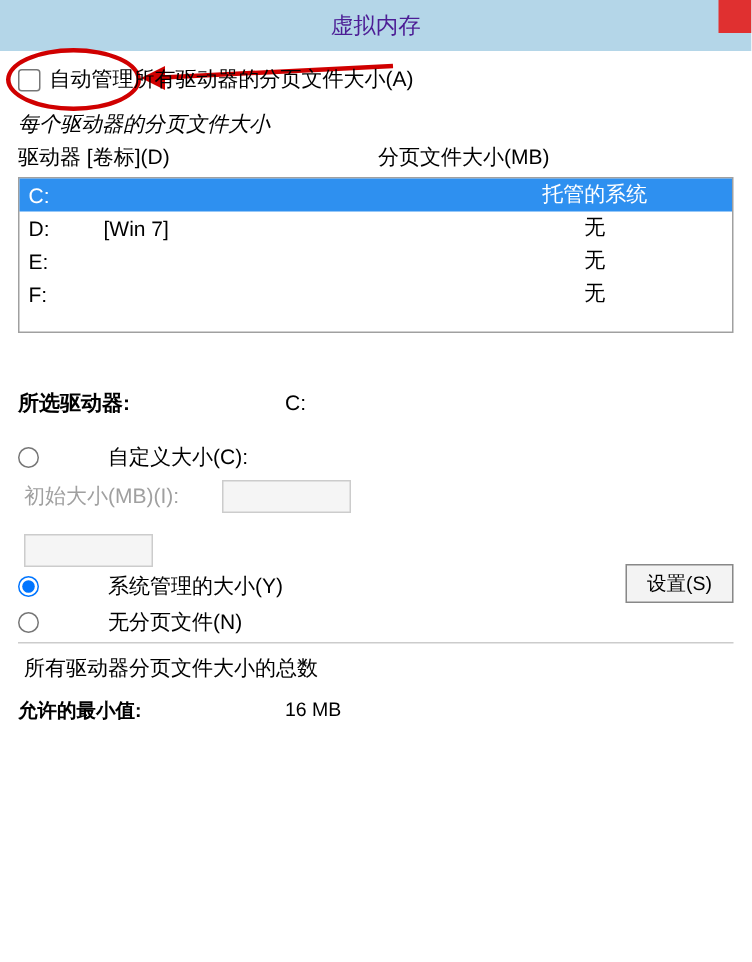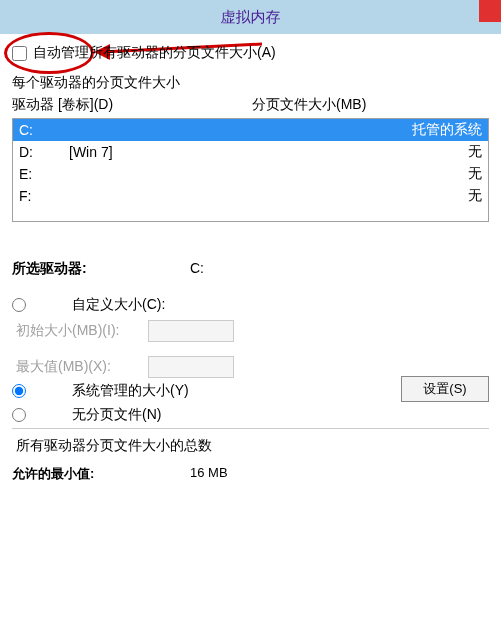--- a/index.html
+++ b/index.html
@@ -35,20 +35,21 @@
   .checkbox-row {
     display: flex;
     align-items: center;
     padding: 6px 0 10px 0;
     font-size: 14px;
   }
   .checkbox-row input { margin-right: 6px; width:15px;height:15px; }
   .section-label {
     font-size: 14px;
     margin: 2px 0 4px 0;
+    font-style: italic;
   }
   .col-headers {
     display: flex;
     font-size: 14px;
     margin: 4px 0 4px 0;
   }
   .col-headers .c1 { width: 240px; }
   .listbox {
     border: 1px solid #a0a0a0;
     height: 104px;
@@ -56,21 +57,21 @@
   }
   .row {
     display: flex;
     height: 22px;
     align-items: center;
     padding: 0 6px;
     font-size: 14px;
   }
   .row .d { width: 50px; }
   .row .lab { width: 230px; }
-  .row .sz { flex: 1; text-align: right; padding-left: 12px; }
+  .row .sz { flex: 1; text-align: center; padding-left: 12px; }
   .row.sel { background: #2e90f0; color: #fff; }
   .info {
     margin-top: 38px;
     font-size: 14px;
   }
   .info-row { display: flex; margin: 3px 0; }
   .info-row .k { width: 178px; font-weight: bold; }
   .radio-grp { margin-top: 18px; }
   .radio-row {
     display: flex;
@@ -95,21 +96,21 @@
     border: 1px solid #ccc;
     background: #f5f5f5;
   }
   .set-btn-row {
     display: flex;
     justify-content: flex-end;
     margin-top: -54px;
     margin-bottom: 26px;
   }
   .set-btn {
-    width: 88px;
+    width: 72px;
     height: 26px;
     border: 1px solid #888;
     background: #f3f3f3;
     font-size: 13px;
   }
   hr.divider { border: none; border-top: 1px solid #ccc; margin: 12px 0 8px 0; }
   .sum-label { font-size: 14px; margin: 4px 0 10px 4px; }
   
   .anno-circle {
     position: absolute;
@@ -187,21 +188,20 @@
   <div class="radio-grp">
     <div class="radio-row">
       <input type="radio" name="pf" style="">
       <span>自定义大小(C):</span>
     </div>
     <div class="input-row">
       <span class="il">初始大小(MB)(I):</span>
       <input type="text" disabled="" style="">
     </div>
     <div class="input-row" style="margin-top:14px;">
-      <span class="il">最大值(MB)(X):</span>
       <input type="text" disabled="" style="">
     </div>
 
     <div class="radio-row" style="margin-top:4px;">
       <input type="radio" name="pf" checked="" style="">
       <span>系统管理的大小(Y)</span>
     </div>
     <div class="radio-row">
       <input type="radio" name="pf" style="">
       <span>无分页文件(N)</span>

